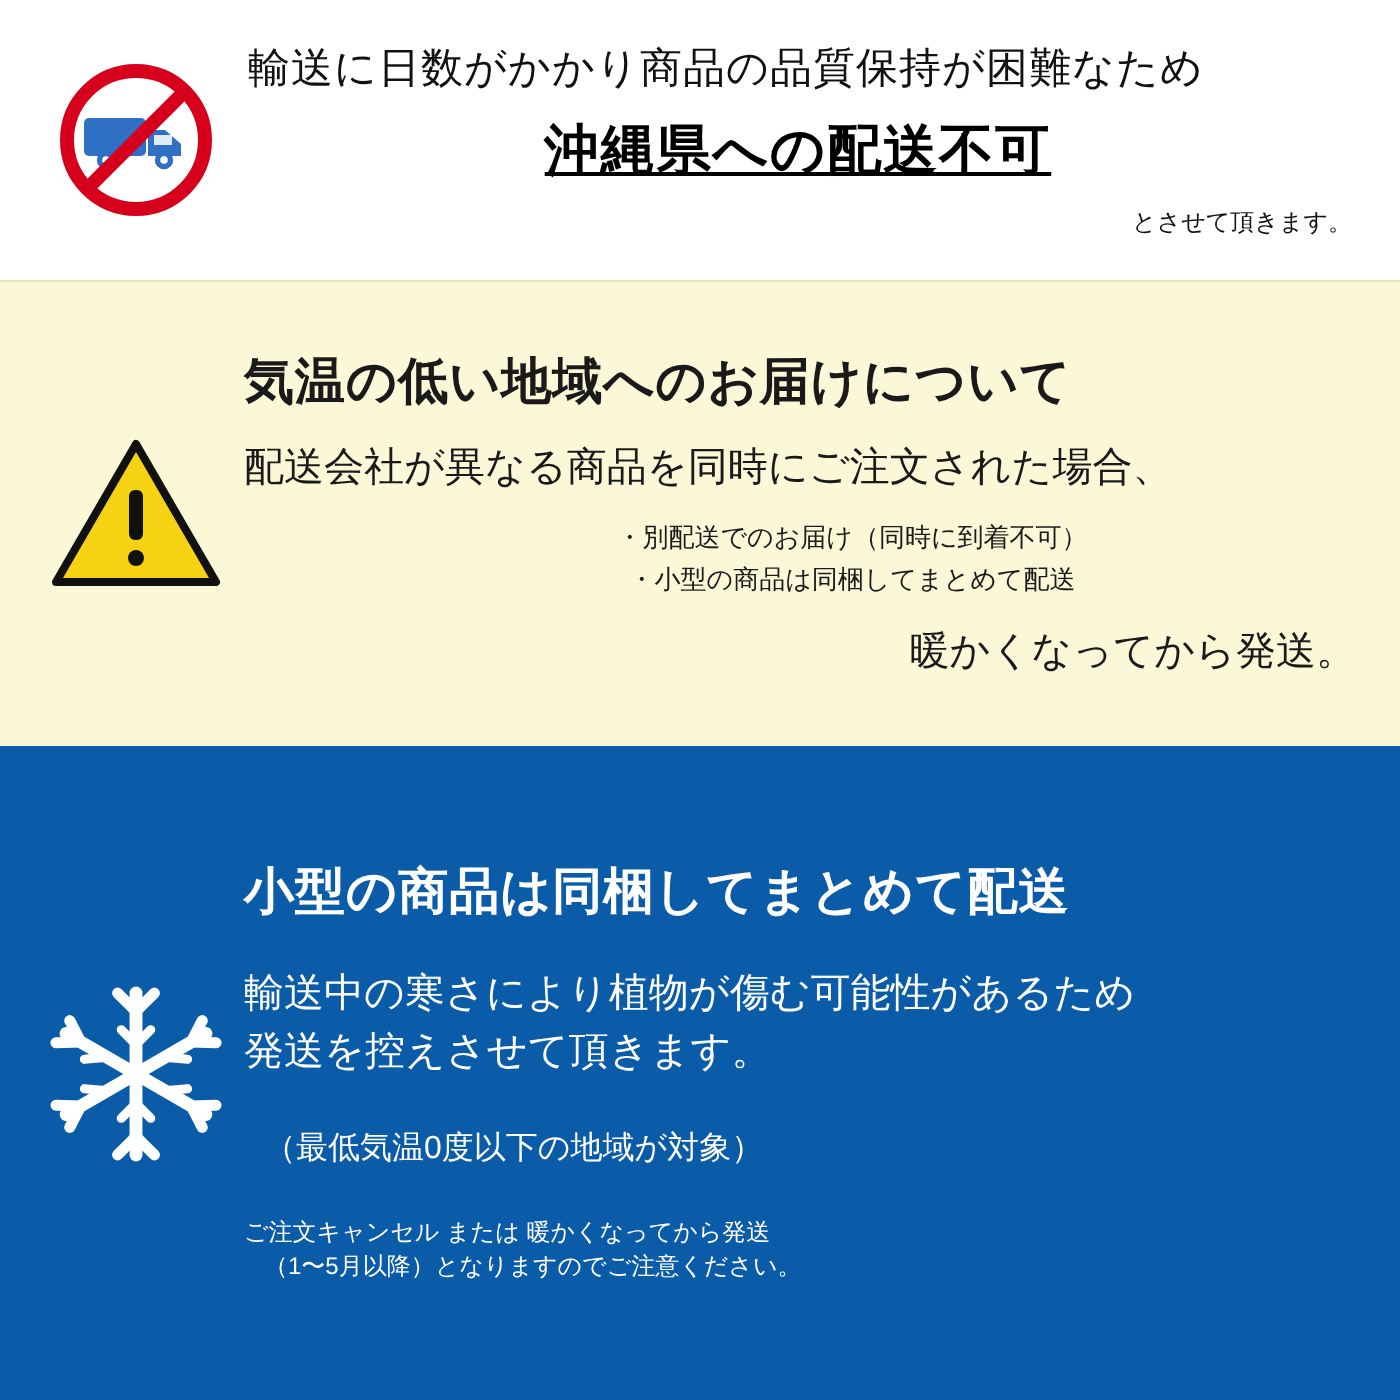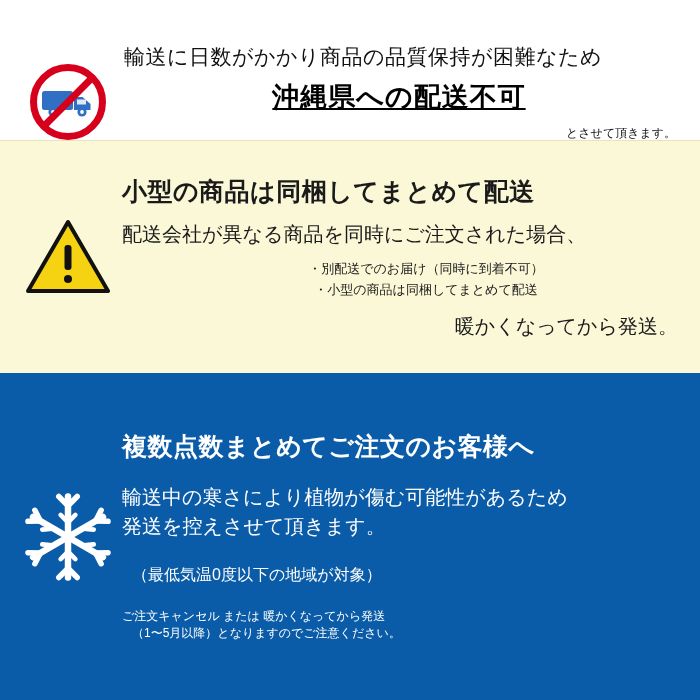--- a/index.html
+++ b/index.html
@@ -19,21 +19,21 @@
     position: relative;
     display: flex;
     flex-direction: column;
   }
 
   
   .sec-okinawa {
     background: #ffffff;
     height: 140px;
     display: flex;
-    align-items: flex-end;
+    align-items: center;
     padding: 0 10px 0 14px;
     box-sizing: border-box;
     position: relative;
   }
   .sec-okinawa .icon-col {
     width: 108px;
     flex: 0 0 108px;
     display: flex;
     align-items: center;
     justify-content: center;
@@ -241,21 +241,21 @@
     <div class="icon-col">
       <div class="warn-tri">
         <svg width="86" height="76" viewBox="0 0 86 76">
           <path d="M43 3 L83 72 L3 72 Z" fill="#f5d312" stroke="#111111" stroke-width="4" stroke-linejoin="round"></path>
           <rect x="39.5" y="26" width="7" height="25" rx="3" fill="#111111"></rect>
           <circle cx="43" cy="60" r="4" fill="#111111"></circle>
         </svg>
       </div>
     </div>
     <div class="text-col">
-      <div class="multi-title">小型の商品は同梱してまとめて配送</div>
+      <div class="multi-title">気温の低い地域へのお届けについて</div>
       <div class="multi-sub">配送会社が異なる商品を同時にご注文された場合、</div>
       <ul class="multi-list">
         <li>・別配送でのお届け（同時に到着不可）</li>
         <li>・小型の商品は同梱してまとめて配送</li>
       </ul>
       <div class="multi-foot">暖かくなってから発送。</div>
     </div>
   </div>
 
   <div class="sec-cold">
@@ -286,21 +286,21 @@
           <line x1="50" y1="66" x2="42" y2="74"></line>
           <line x1="50" y1="66" x2="58" y2="74"></line>
           <line x1="33" y1="41" x2="22" y2="42"></line>
           <line x1="67" y1="59" x2="78" y2="58"></line>
           <line x1="33" y1="59" x2="22" y2="58"></line>
           <line x1="67" y1="41" x2="78" y2="42"></line>
         </g>
       </svg>
     </div>
     <div class="text-col">
-      <div class="cold-title">複数点数まとめてご注文のお客様へ</div>
+      <div class="cold-title">小型の商品は同梱してまとめて配送</div>
       <div class="cold-p1">
         <span>輸送中の寒さにより植物が傷む可能性があるため</span><br>
         <span>発送を控えさせて頂きます。</span>
       </div>
       <div class="cold-note">（最低気温0度以下の地域が対象）</div>
       <div class="cold-p2">
         <span>ご注文キャンセル または 暖かくなってから発送</span>
         <span class="indent">（1〜5月以降）となりますのでご注意ください。</span>
       </div>
     </div>

